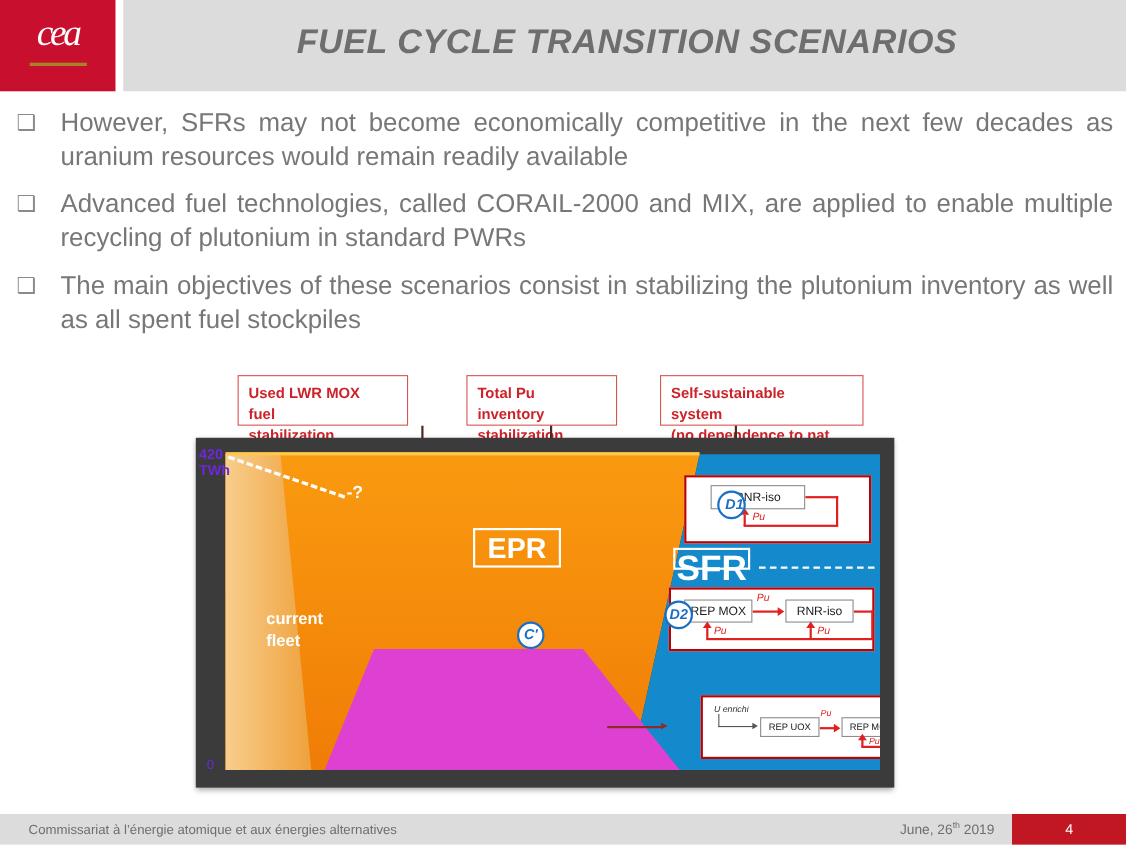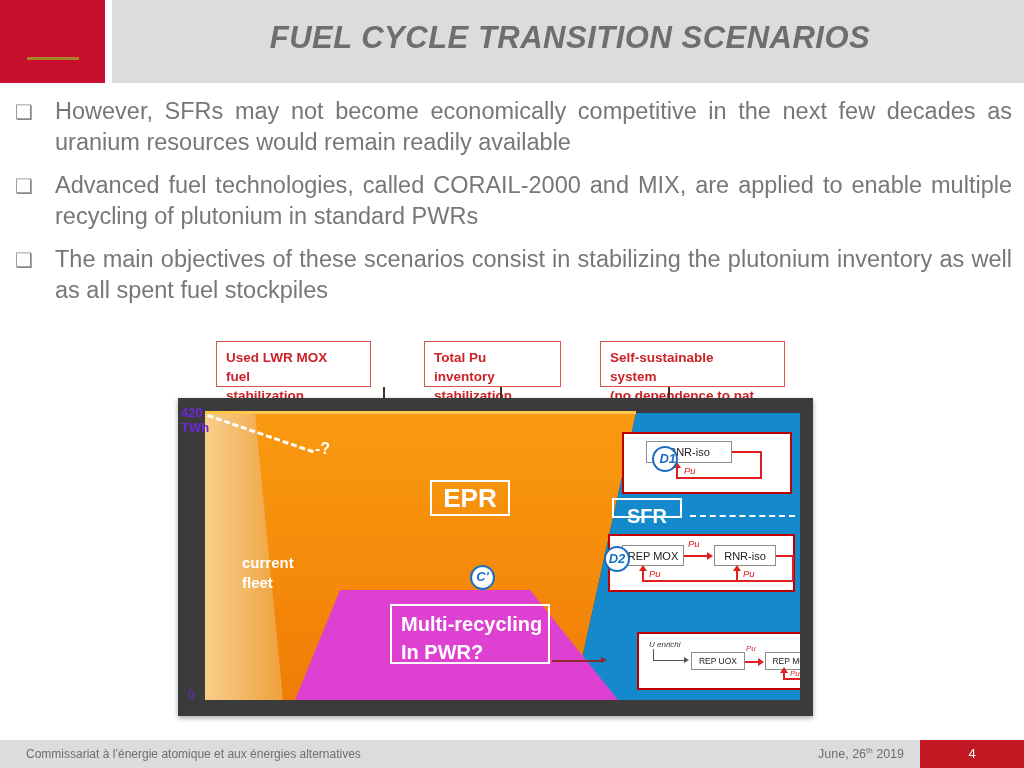--- a/index.html
+++ b/index.html
@@ -160,21 +160,21 @@
     box-sizing: border-box;
   }
   #label-epr {
     left: 230px; top: 70px;
     width: 80px; height: 36px;
     font-size: 26px; line-height: 33px;
   }
   #label-sfr {
     left: 412px; top: 88px;
     width: 70px; height: 20px;
-    font-size: 20px; line-height: 33px;
+    font-size: 32px; line-height: 33px;
   }
   #label-multi {
     left: 190px; top: 194px;
     width: 160px; height: 60px;
     font-size: 20px; line-height: 28px;
     text-align: left;
     padding: 4px 0 0 9px;
   }
   .fleet-label {
     position: absolute;
@@ -331,20 +331,21 @@
     text-align: center;
     line-height: 28px;
   }
 </style>
 </head>
 <body>
 
 <div class="header">
   <div class="header-band"></div>
   <div class="logo-block">
+    <div class="logo-mark">cea</div>
     <div class="logo-rule"></div>
   </div>
   <div class="slide-title">FUEL CYCLE TRANSITION SCENARIOS</div>
 </div>
 
 <div class="bullets">
 
   <div class="bullet-row">
     <span class="bullet-mark">❑</span>
     <span class="bullet-text justified">However, SFRs may not become economically competitive in the next few decades as uranium resources would remain readily available</span>
@@ -413,24 +414,20 @@
     <div class="dash-white" id="trend-dash"></div>
     <div id="qmark">-?</div>
 
     <div class="fleet-label">
       <span>current</span><br>
       <span>fleet</span>
     </div>
 
     <div class="region-label-box" id="label-epr">EPR</div>
     <div class="region-label-box" id="label-sfr">SFR</div>
-    <div class="region-label-box" id="label-multi">
-      <span>Multi-recycling</span><br>
-      <span>In PWR?</span>
-    </div>
 
     <div class="dash-white" id="sfr-dash"></div>
 
     <div class="badge" id="badge-d1">D1</div>
     <div class="badge" id="badge-d2">D2</div>
     <div class="badge" id="badge-cprime">C'</div>
 
     <div class="maroon-arrow" style="left:478px; top:50px; width:18px; height:1.5px;"></div>
     <div class="maroon-head" style="left:495px; top:47px;"></div>
 

